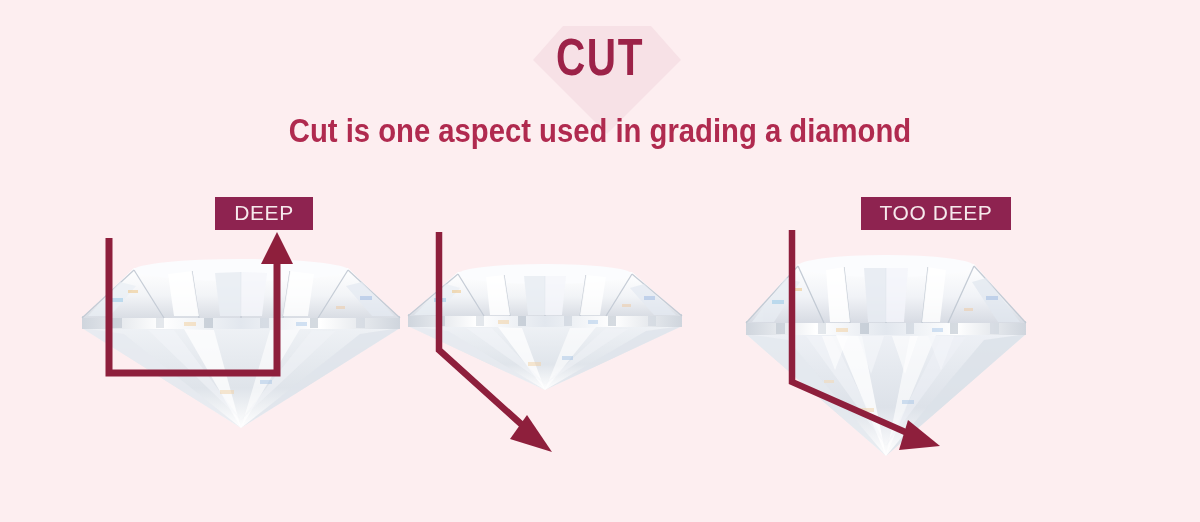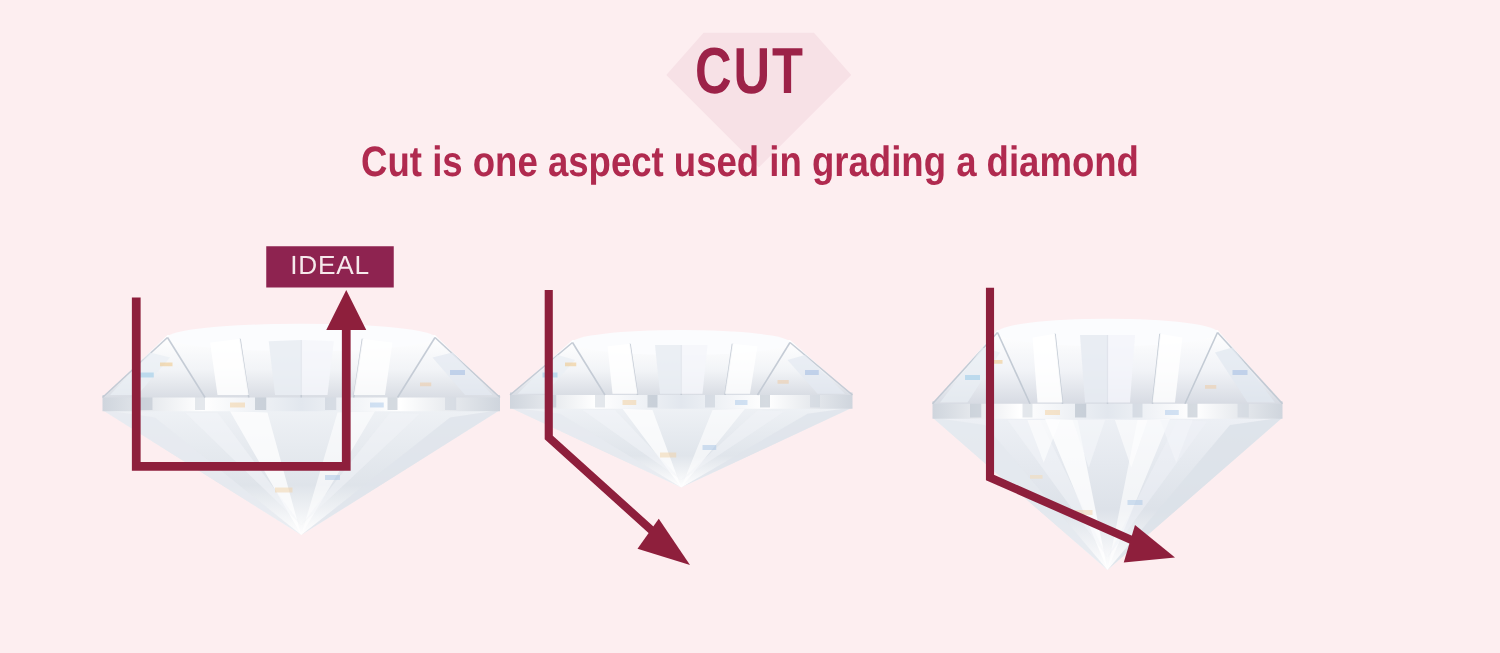--- a/index.html
+++ b/index.html
@@ -129,21 +129,21 @@
     </div>
 
     <div class="title">CUT</div>
     <div class="subtitle">Cut is one aspect used in grading a diamond</div>
   </div>
 
   <div class="columns">
 
     <div class="column c0">
       <div class="label-wrap">
-        <span class="label-box">IDEAL</span>
+        <span class="label-box">DEEP</span>
       </div>
 
       <div class="diagram">
         <svg width="400" height="290" viewBox="0 0 400 290">
           <defs>
             <linearGradient id="crownA" x1="0" y1="0" x2="0" y2="1">
               <stop offset="0%" stop-color="#ffffff"></stop>
               <stop offset="55%" stop-color="#f2f4f7"></stop>
               <stop offset="100%" stop-color="#d9dde4"></stop>
             </linearGradient>
@@ -302,20 +302,23 @@
 
           <g>
             <path d="M39,2 L39,120 L131,203" fill="none" stroke="#8e1f3c" stroke-width="6.5" stroke-linecap="butt"></path>
             <polygon points="152,222 110,209 127,185" fill="#8e1f3c"></polygon>
           </g>
         </svg>
       </div>
     </div>
 
     <div class="column c2">
+      <div class="label-wrap">
+        <span class="label-box">TOO DEEP</span>
+      </div>
 
       <div class="diagram">
         <svg width="400" height="290" viewBox="0 0 400 290">
           <defs>
             <linearGradient id="crownC" x1="0" y1="0" x2="0" y2="1">
               <stop offset="0%" stop-color="#ffffff"></stop>
               <stop offset="55%" stop-color="#f1f3f7"></stop>
               <stop offset="100%" stop-color="#d7dbe3"></stop>
             </linearGradient>
             <linearGradient id="pavC" x1="0" y1="0" x2="0" y2="1">

